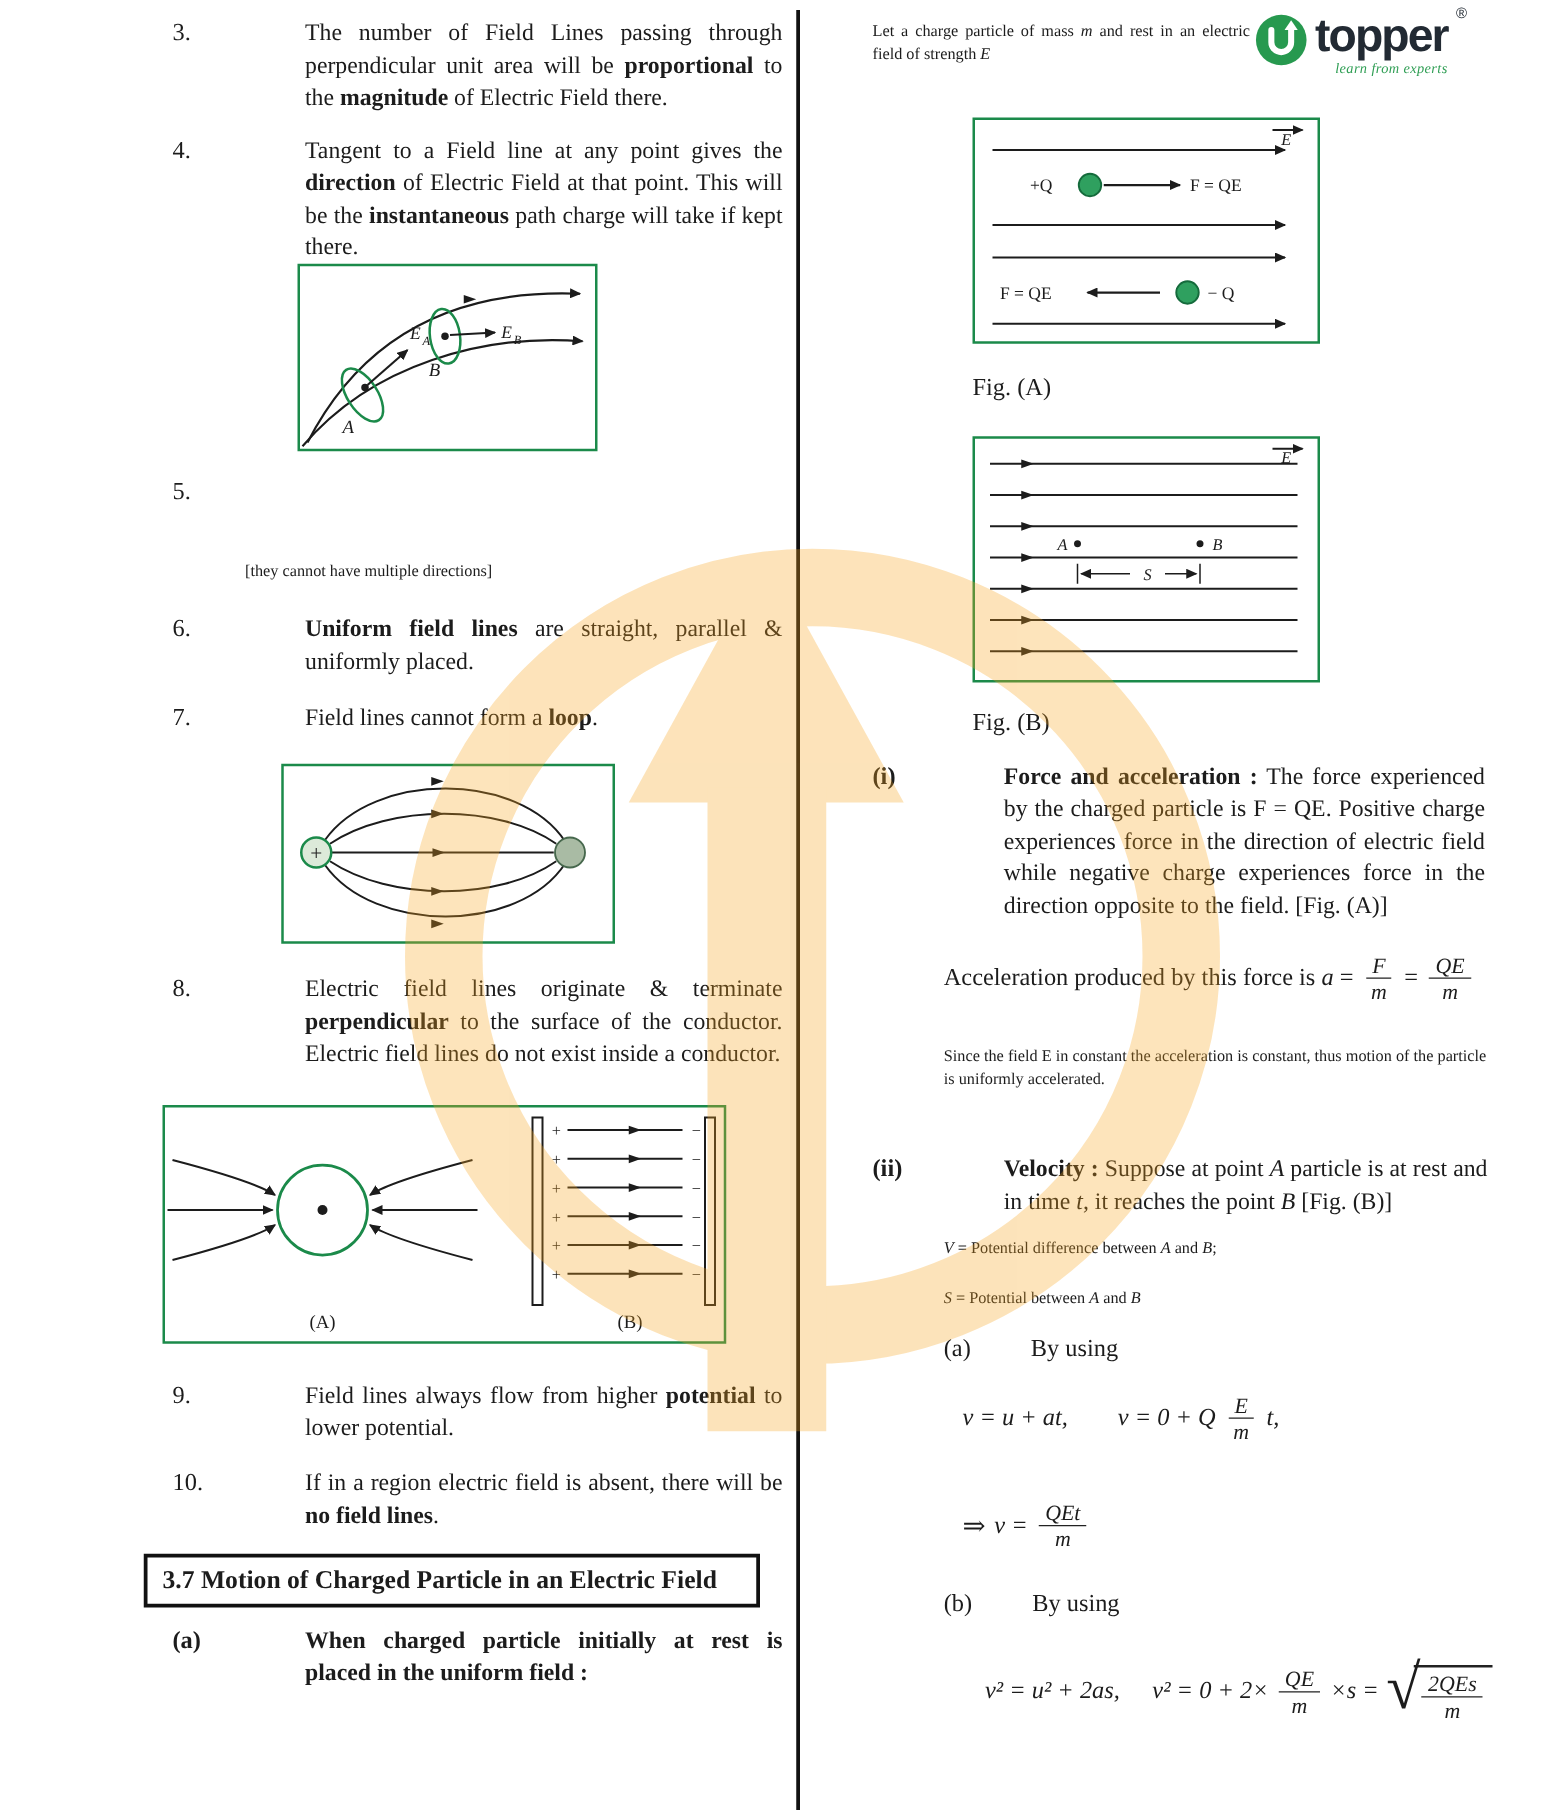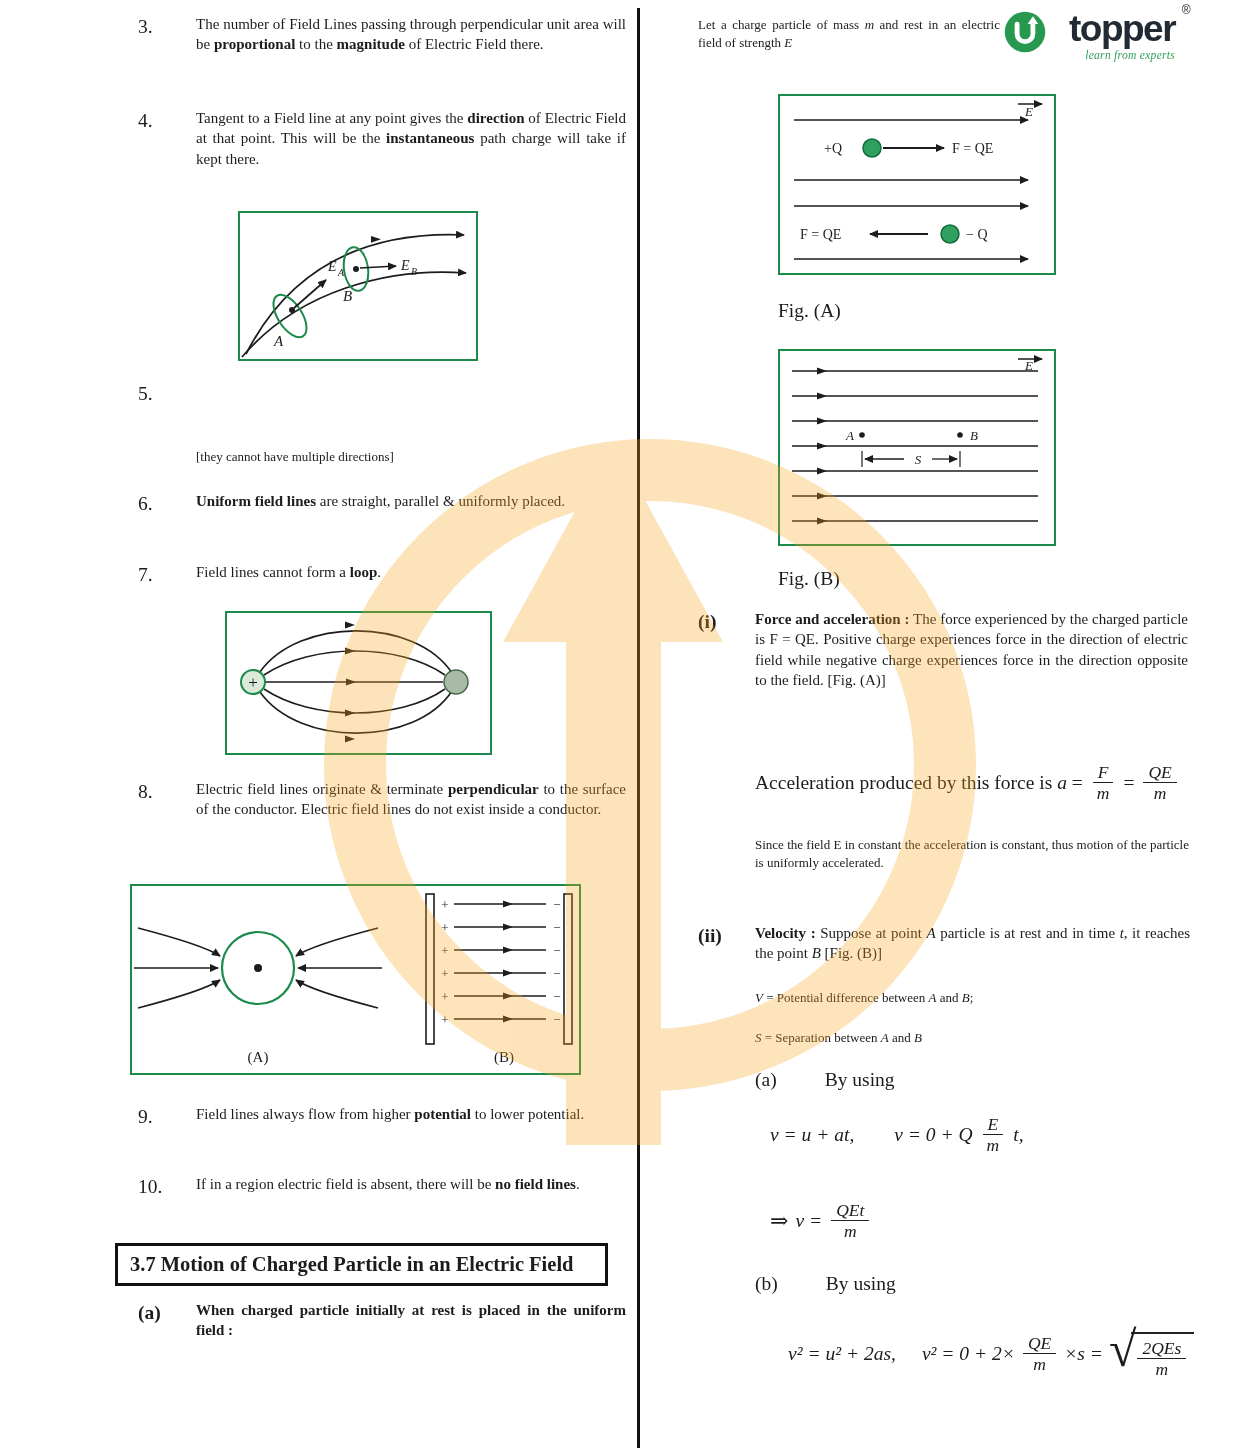--- a/index.html
+++ b/index.html
@@ -2,40 +2,40 @@
 <html><head>
 <meta charset="utf-8">
 <style>
   *{margin:0;padding:0;box-sizing:border-box;}
   body{background:#ffffff;}
   .page{position:relative;width:1239px;height:1452px;background:#ffffff;
         font-family:"Liberation Serif","DejaVu Serif",serif;color:#1c1c1c;overflow:hidden;}
   .divider{position:absolute;left:637px;top:8px;width:2.5px;height:1440px;background:#111;}
   .item{position:absolute;display:flex;}
   .item .num{flex:0 0 58px;font-size:19.5px;line-height:1.36;}
-  .item .txt{font-size:15px;line-height:1.36;text-align:justify;}
+  .item .txt{font-size:19px;line-height:1.36;text-align:justify;margin-left:48px;}
   .plain{position:absolute;font-size:13px;line-height:1.36;}
   .just{text-align:justify;}
   .figbox{position:absolute;border:2.5px solid #1b8a4a;background:#fff;}
   .caption{position:absolute;font-size:19.5px;}
   .sectionbox{position:absolute;border:3px solid #111;padding:7px 12px;font-weight:bold;font-size:20.5px;background:#fff;}
   .bold{font-weight:bold;}
   svg text{font-family:"Liberation Serif","DejaVu Serif",serif;fill:#1c1c1c;}
   .it{font-style:italic;}
   .eqline{position:absolute;display:flex;align-items:center;gap:7px;font-size:19.5px;white-space:nowrap;}
   .math{font-style:italic;}
   .frac{display:inline-flex;flex-direction:column;align-items:center;font-size:17.5px;line-height:1.15;margin:0 2px;}
   .frac .fnum{padding:0 5px;border-bottom:1.4px solid #222;}
   .frac .fden{padding:0 5px;}
   .sp{display:inline-block;width:26px;}
   .sqrt{display:inline-flex;align-items:flex-start;font-style:italic;}
   .sqrt .sign{font-size:50px;line-height:1;font-style:normal;margin-right:-5px;transform:translateY(-4px);}
   .sqrt .body{border-top:2px solid #222;padding:3px 6px 0 4px;margin-top:4px;}
   .arrowchar{font-size:22px;font-style:normal;}
-  .logo{position:absolute;left:1003px;top:10px;display:flex;align-items:flex-start;gap:22px;}
+  .logo{position:absolute;left:1003px;top:10px;display:flex;align-items:flex-start;gap:5px;}
   .logo .word{position:relative;font-family:"Liberation Sans","DejaVu Sans",sans-serif;
               font-weight:800;font-size:37px;letter-spacing:-1.5px;color:#222a33;line-height:1;}
   .logo .reg{position:absolute;right:-14px;top:-6px;font-size:12px;font-weight:400;}
   .logo .tagline{font-family:"Liberation Serif",serif;font-style:italic;color:#2f9e54;
                  font-size:11.5px;text-align:right;margin-top:2px;letter-spacing:0.3px;}
   .watermark{position:absolute;pointer-events:none;}
 </style>
 </head>
 <body>
 
@@ -290,21 +290,21 @@
   </div>
 
   <div class="plain just" style="left:755px;top:836px;width:434px">Since the field E in constant the acceleration is constant, thus motion of the particle is uniformly accelerated.</div>
 
   <div class="item" style="left:698px;top:923px;width:492px">
     <div class="num bold" style="flex-basis:57px">(ii)</div>
     <div class="txt"><span style="font-weight: bold;">Velocity :</span><span> Suppose at point </span><span style="font-style: italic;">A</span><span> particle is at rest and in time </span><span style="font-style: italic;">t</span><span>, it reaches the point </span><span style="font-style: italic;">B</span><span> [Fig. (B)]</span></div>
   </div>
 
   <div class="plain" style="left:755px;top:989px;width:434px"><span style="font-style: italic;">V</span><span> = Potential difference between </span><span style="font-style: italic;">A</span><span> and </span><span style="font-style: italic;">B</span><span>;</span></div>
-  <div class="plain" style="left:755px;top:1029px;width:434px"><span style="font-style: italic;">S</span><span> = Separation between </span><span style="font-style: italic;">A</span><span> and </span><span style="font-style: italic;">B</span></div>
+  <div class="plain" style="left:755px;top:1029px;width:434px"><span style="font-style: italic;">S</span><span> = Potential between </span><span style="font-style: italic;">A</span><span> and </span><span style="font-style: italic;">B</span></div>
 
   <div class="eqline" style="left:755px;top:1069px;gap:48px">
     <span>(a)</span>
     <span>By using</span>
   </div>
 
   <div class="eqline math" style="left:770px;top:1114px">
     <span>v = u + at,</span>
     <span class="sp"></span>
     <span>v = 0 + Q</span>

